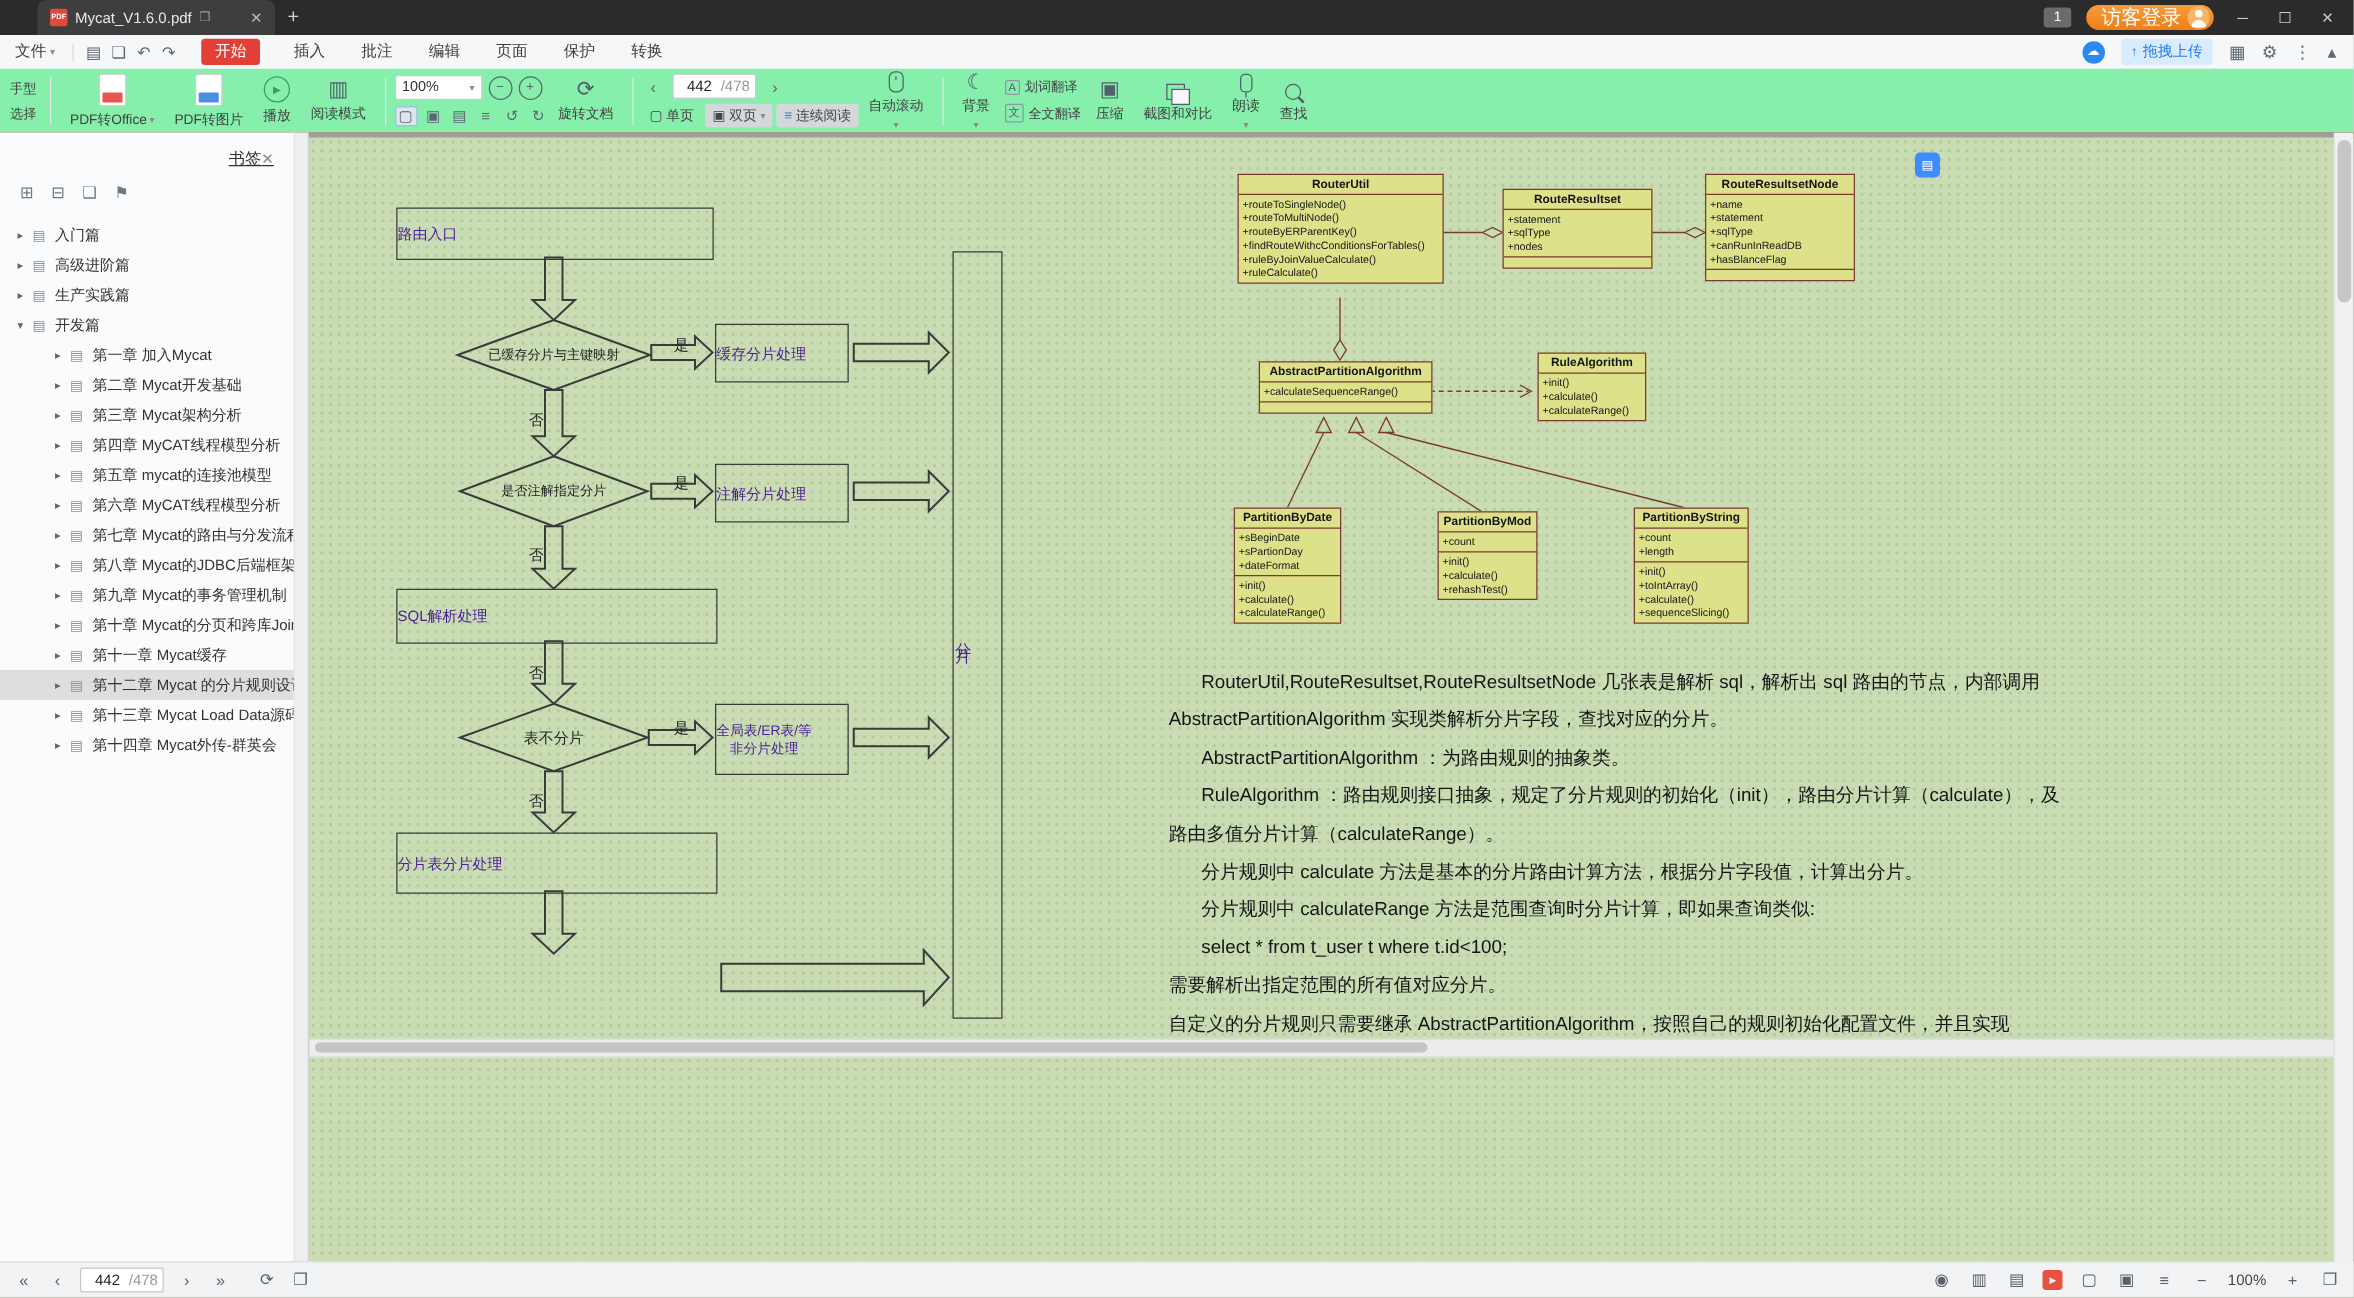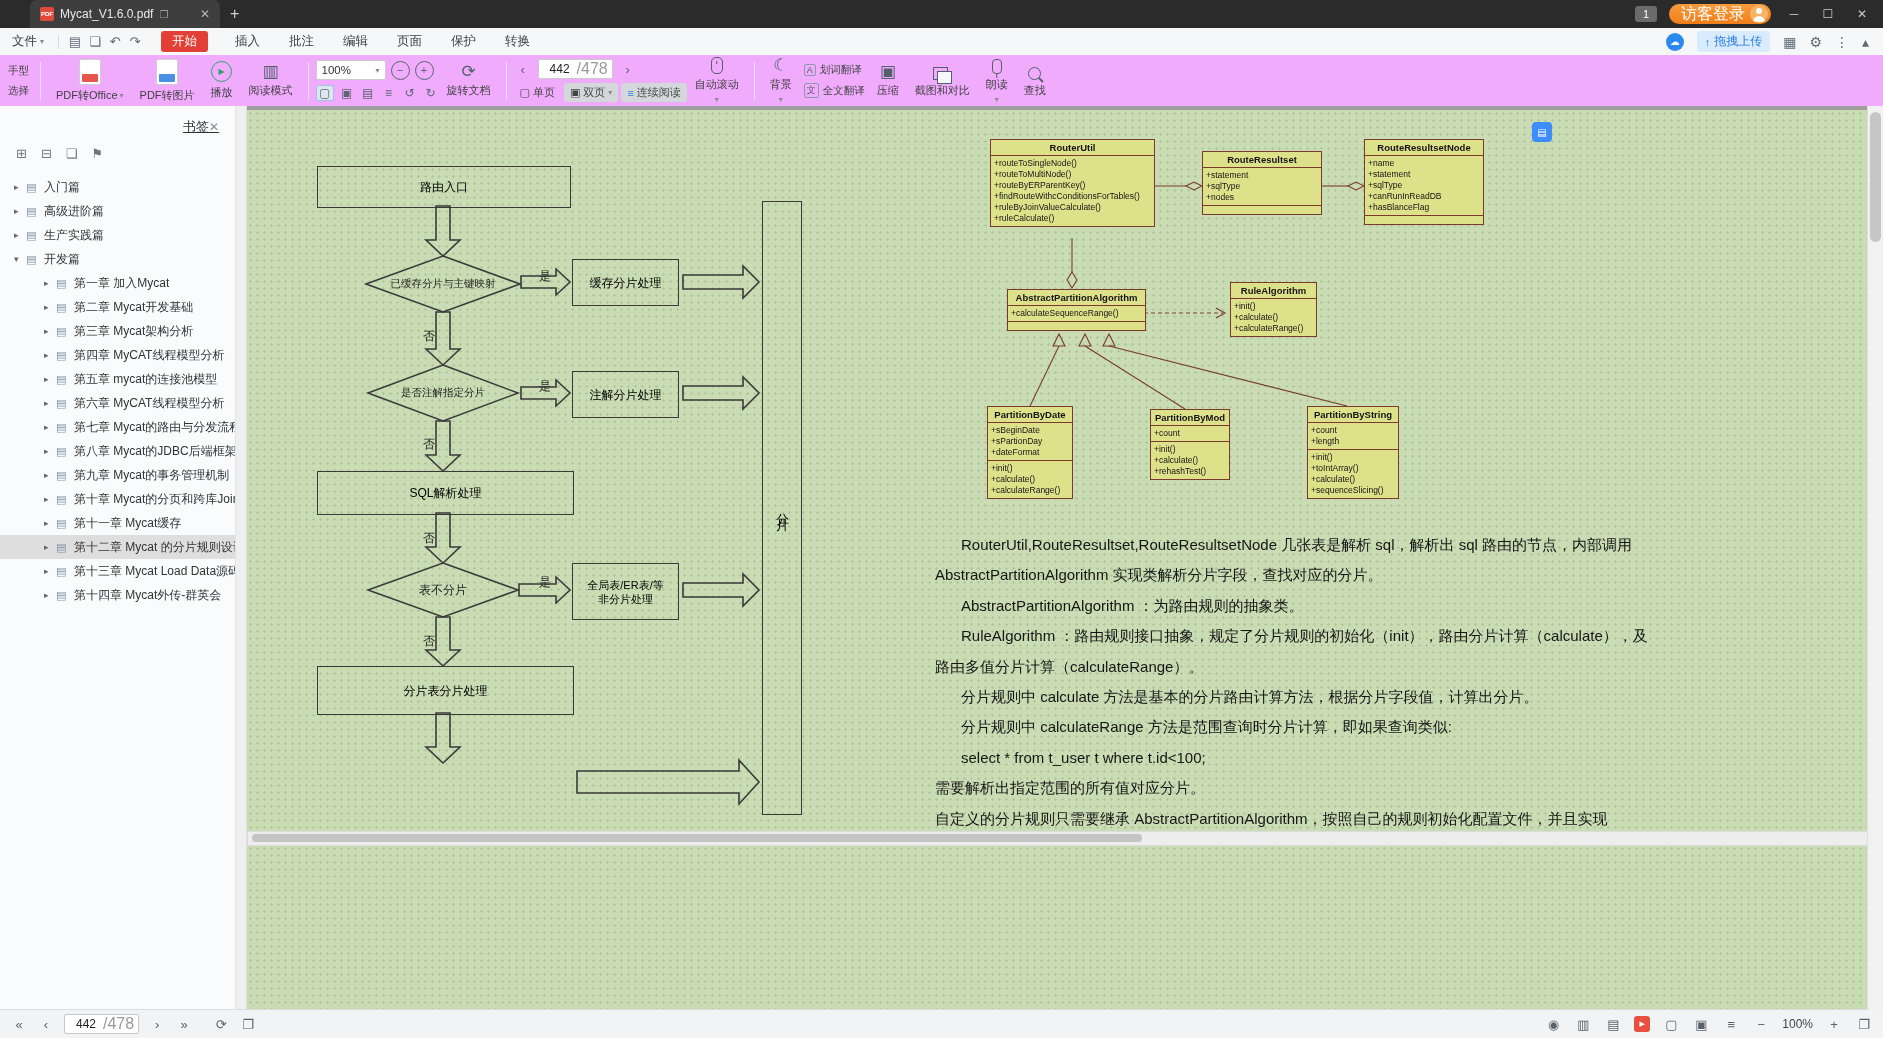--- a/index.html
+++ b/index.html
@@ -40,21 +40,21 @@
   .mtab{padding:2px 2px;}
   .mtab.active{background:#e23f36;color:#fff;border-radius:3px;padding:2px 11px;}
   .mb-right{margin-left:auto;display:flex;align-items:center;gap:13px;padding-right:14px;color:#5d6a75;font-size:14px;}
   .cloudbtn{width:18px;height:18px;border-radius:50%;background:#2a8af0;color:#fff;font-size:10px;display:grid;place-items:center;}
   .i-cloud::before{content:"☁";}
   .dragchip{background:#d9ecff;color:#2a7de1;font-size:12px;border-radius:3px;padding:2px 8px;display:flex;gap:4px;align-items:center;}
   .dragchip::before{content:"↑";font-size:11px;}
   .i-grid::before{content:"▦";} .i-gear::before{content:"⚙";} .i-more::before{content:"⋮";} .i-carup::before{content:"▴";}
 
   
-  .toolbar{position:absolute;left:0;top:55px;right:0;height:51px;background:#f0abfc;border-bottom:5px solid #c2410c;
+  .toolbar{position:absolute;left:0;top:55px;right:0;height:51px;background:#86efac;border-bottom:5px solid #c2410c;
        display:flex;align-items:center;padding-left:4px;}
   .vsep{width:1px;height:38px;background:#e2e3e5;margin:0 7px;flex:none;}
   .tcol{display:flex;flex-direction:column;gap:4px;justify-content:center;}
   .mini{display:flex;align-items:center;gap:4px;font-size:10.5px;color:#444;padding:1px 4px;}
   .bigbtn{display:flex;flex-direction:column;align-items:center;justify-content:center;gap:3px;
        font-size:11px;color:#3f3f3f;padding:0 8px;flex:none;}
   .bigbtn .lbl{display:flex;align-items:center;gap:2px;white-space:nowrap;}
   .fico{width:20px;height:24px;background:#fff;border:1px solid #cfcfcf;border-radius:2px;position:relative;}
   .fico::after{content:"";position:absolute;left:2px;right:2px;bottom:2px;height:8px;border-radius:1px;}
   .fico.office::after{background:#e8554d;}
@@ -71,21 +71,21 @@
   .magbtn{width:17px;height:17px;border-radius:50%;border:1.4px solid #5b6670;display:grid;place-items:center;
        font-size:11px;color:#5b6670;}
   .zi{font-size:12px;color:#5b6670;width:16px;text-align:center;}
   .zi.sel{background:#dde6ef;border:1px solid #9fc0e2;border-radius:2px;}
   .i-pg::before{content:"▢";} .i-2pg::before{content:"▣";} .i-cont::before{content:"≡";}
   .pageg{gap:4px;}
   .pnav{display:flex;align-items:center;gap:6px;font-size:13px;color:#666;}
   .pbox{height:18px;background:#fff;border:1px solid #c9cbcd;border-radius:2px;display:flex;align-items:center;padding:0 4px;}
   .pbox input{width:30px;border:none;outline:none;font-size:12px;text-align:center;color:#222;background:transparent;
        font-family:inherit;}
-  .ptotal{color:#999;font-size:16px;}
+  .ptotal{color:#999;font-size:12px;}
   .vrow{display:flex;gap:3px;}
   .vbtn{display:flex;align-items:center;gap:3px;font-size:11px;color:#444;padding:2px 6px;border-radius:3px;}
   .vbtn.pressed{background:#d4d8db;}
   .blue{color:#2a7de1 !important;}
   .mouse{width:10px;height:15px;border:1.5px solid #52606b;border-radius:5px;position:relative;}
   .mouse::before{content:"";position:absolute;top:3px;left:50%;width:1.5px;height:3px;background:#52606b;transform:translateX(-50%);}
   .shot{width:13px;height:11px;border:1.5px solid #52606b;position:relative;margin:3px 4px 0 0;}
   .shot::after{content:"";position:absolute;left:3px;top:3px;width:13px;height:11px;border:1.5px solid #52606b;background:#f6f7f8;}
   .mic{width:8px;height:13px;border:1.5px solid #52606b;border-radius:4px;position:relative;margin-top:2px;}
   .mic::after{content:"";position:absolute;left:50%;bottom:-5px;width:1.5px;height:4px;background:#52606b;transform:translateX(-50%);}
@@ -111,22 +111,22 @@
   .docico::before{content:"▤";}
 
   .splitter{width:10px;flex:none;background:#efefef;border-right:1px solid #dfdfdf;}
 
   .docarea{flex:1;position:relative;background:#9f9f9f;overflow:hidden;}
   .page{position:absolute;left:0;top:4px;right:15px;bottom:0;background:#c9dcb4;
         background-image:radial-gradient(rgba(120,150,98,.30) 1px,transparent 1.2px);background-size:7px 7px;}
   .content{position:absolute;left:0;top:0;right:15px;bottom:0;}
   .diagram{position:absolute;left:0;top:0;z-index:1;}
 
-  .fbox{position:absolute;z-index:2;border:1.6px solid #3a3a3a;display:flex;align-items:center;justify-content:center;
-        font-size:12px;color:#000000;text-align:center;line-height:14px;}
+  .fbox{position:absolute;z-index:2;border:1.6px solid #3a3a3a;display:flex;align-items:center;
+        font-size:12px;color:#4c1d95;text-align:center;line-height:14px;}
   .flabel{position:absolute;z-index:2;font-size:12px;color:#222;text-align:center;}
   .dlabel{position:absolute;z-index:2;display:flex;align-items:center;justify-content:center;
         font-size:10.5px;color:#222;text-align:center;}
   .shardbox{writing-mode:vertical-rl;letter-spacing:5px;font-size:13px;}
 
   .uml{position:absolute;z-index:2;background:#dde28a;border:1px solid #7a3b2e;color:#141414;}
   .uml-title{font-weight:bold;font-size:9.5px;text-align:center;padding:2px 3px;border-bottom:1px solid #7a3b2e;}
   .uml-sec{font-size:8.5px;line-height:11px;padding:2px 3px;white-space:pre-line;}
   .uml-sec + .uml-sec{border-top:1px solid #7a3b2e;}
   .uml-sec.empty{height:8px;padding:0;}

